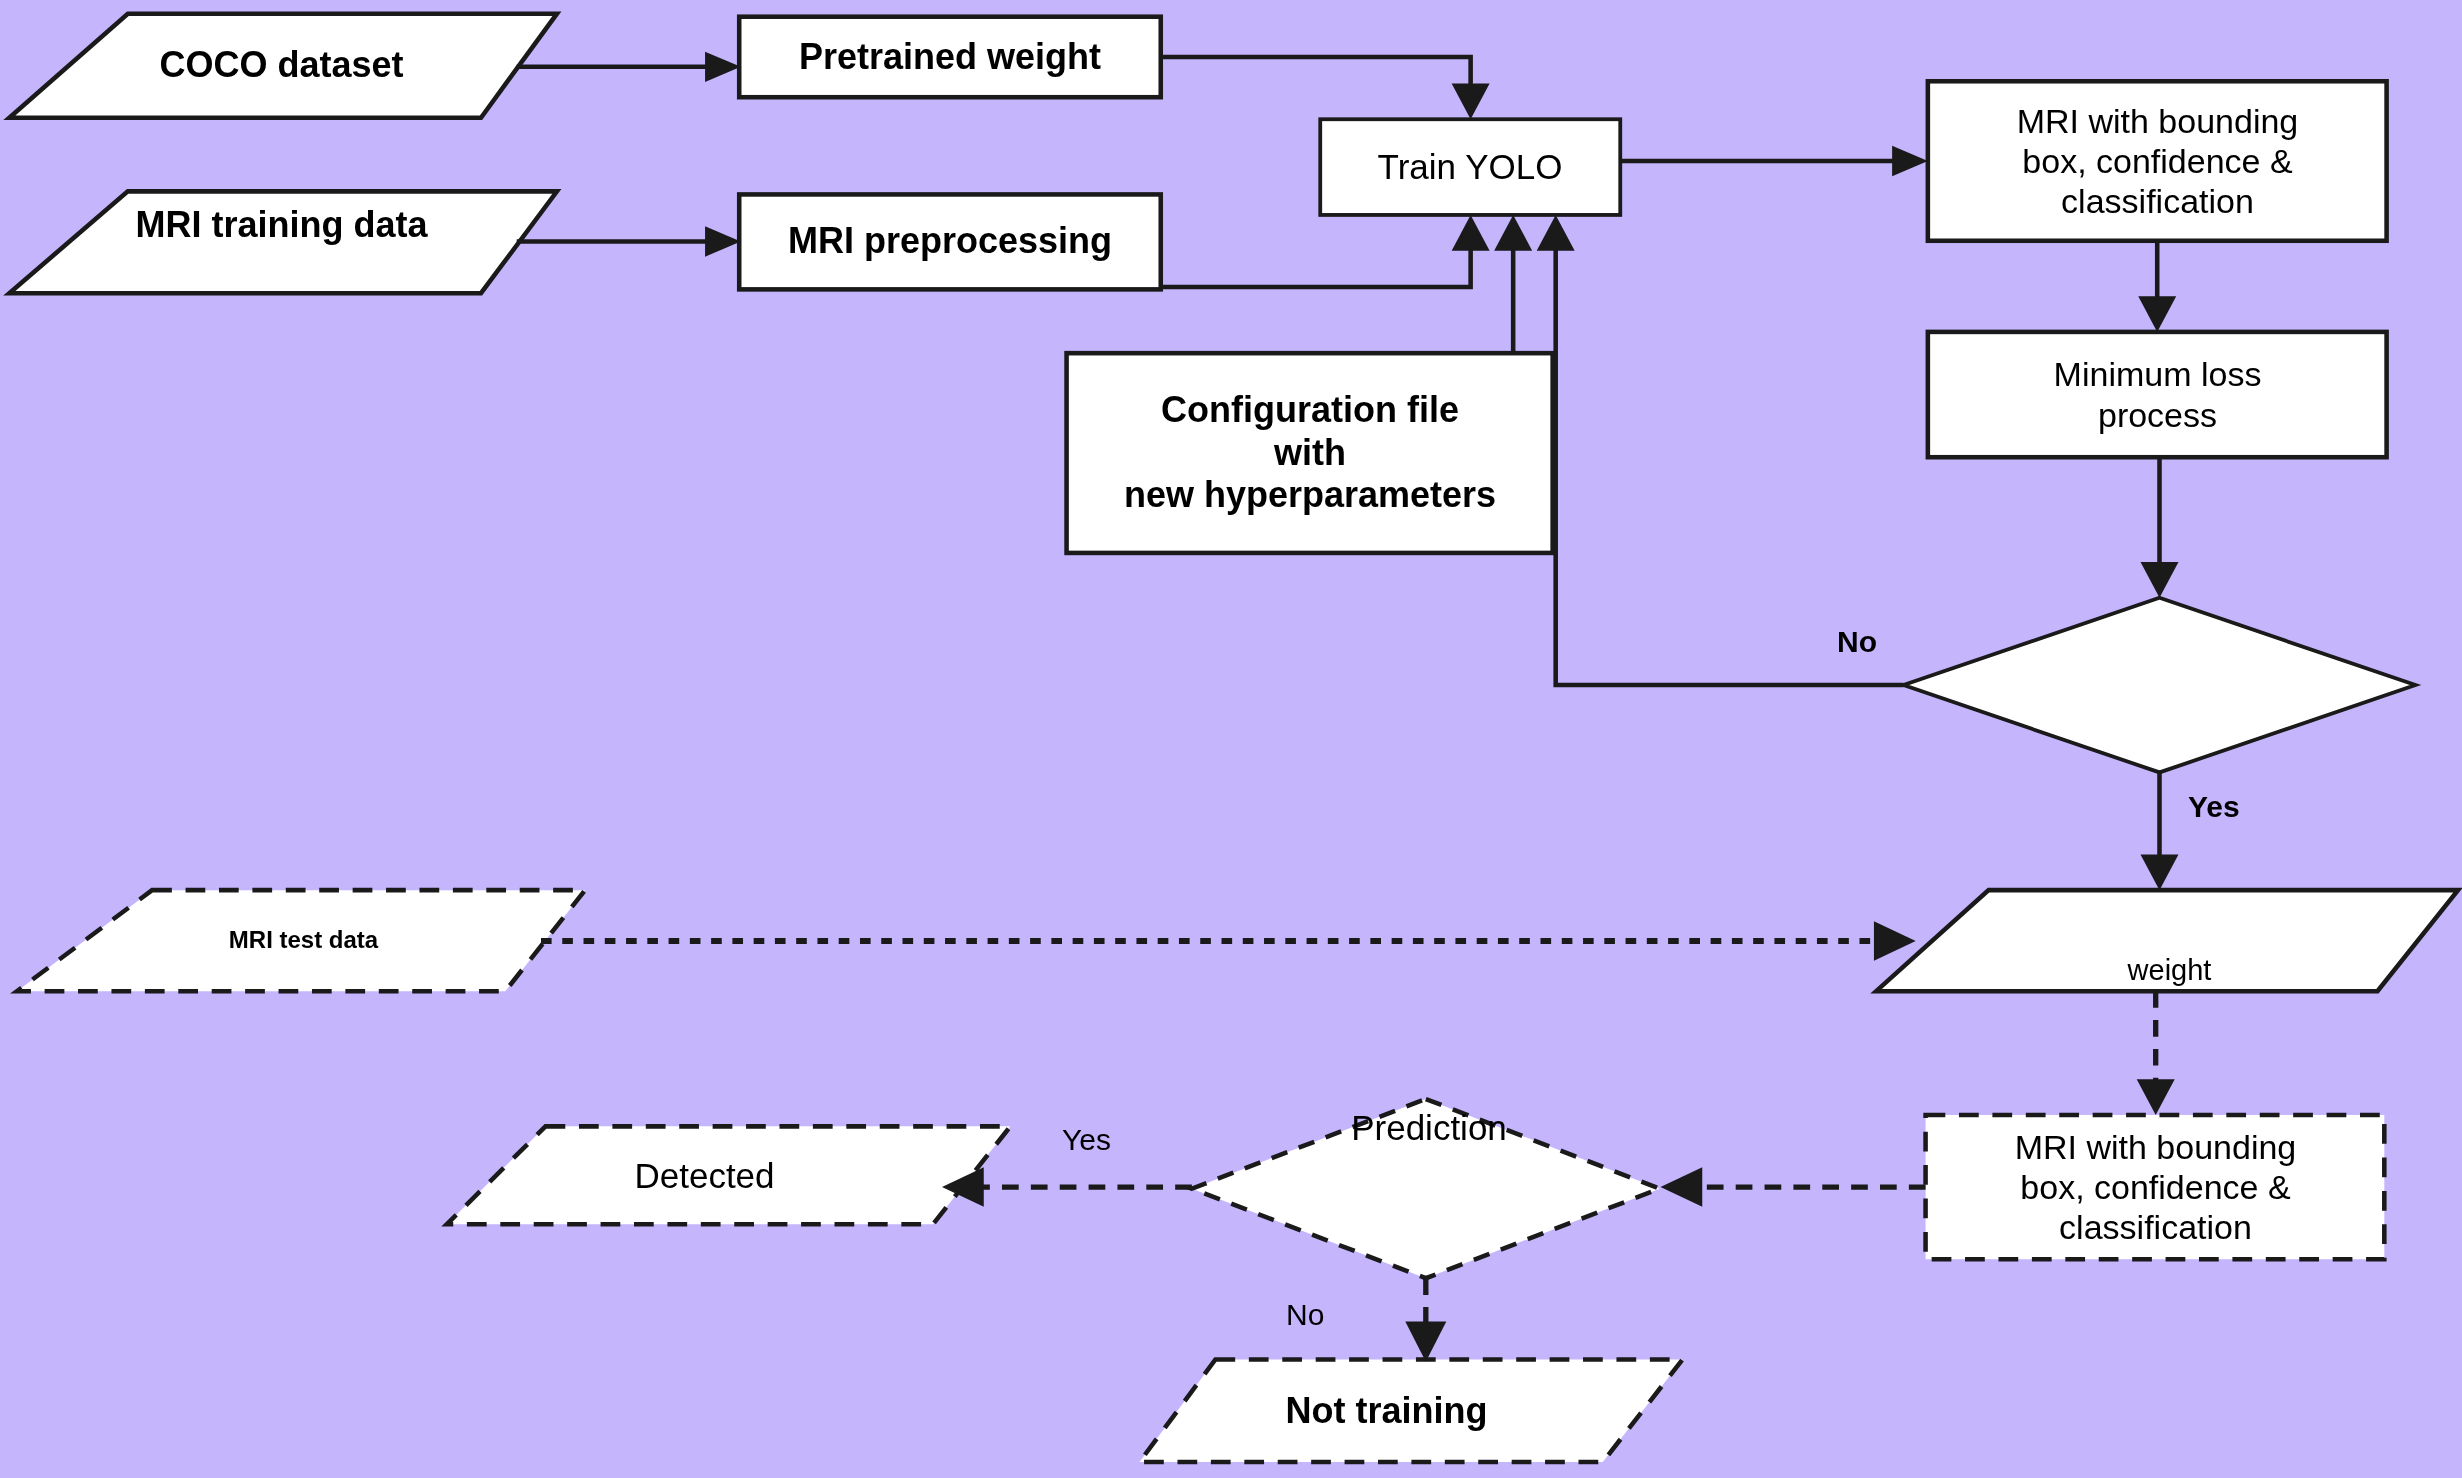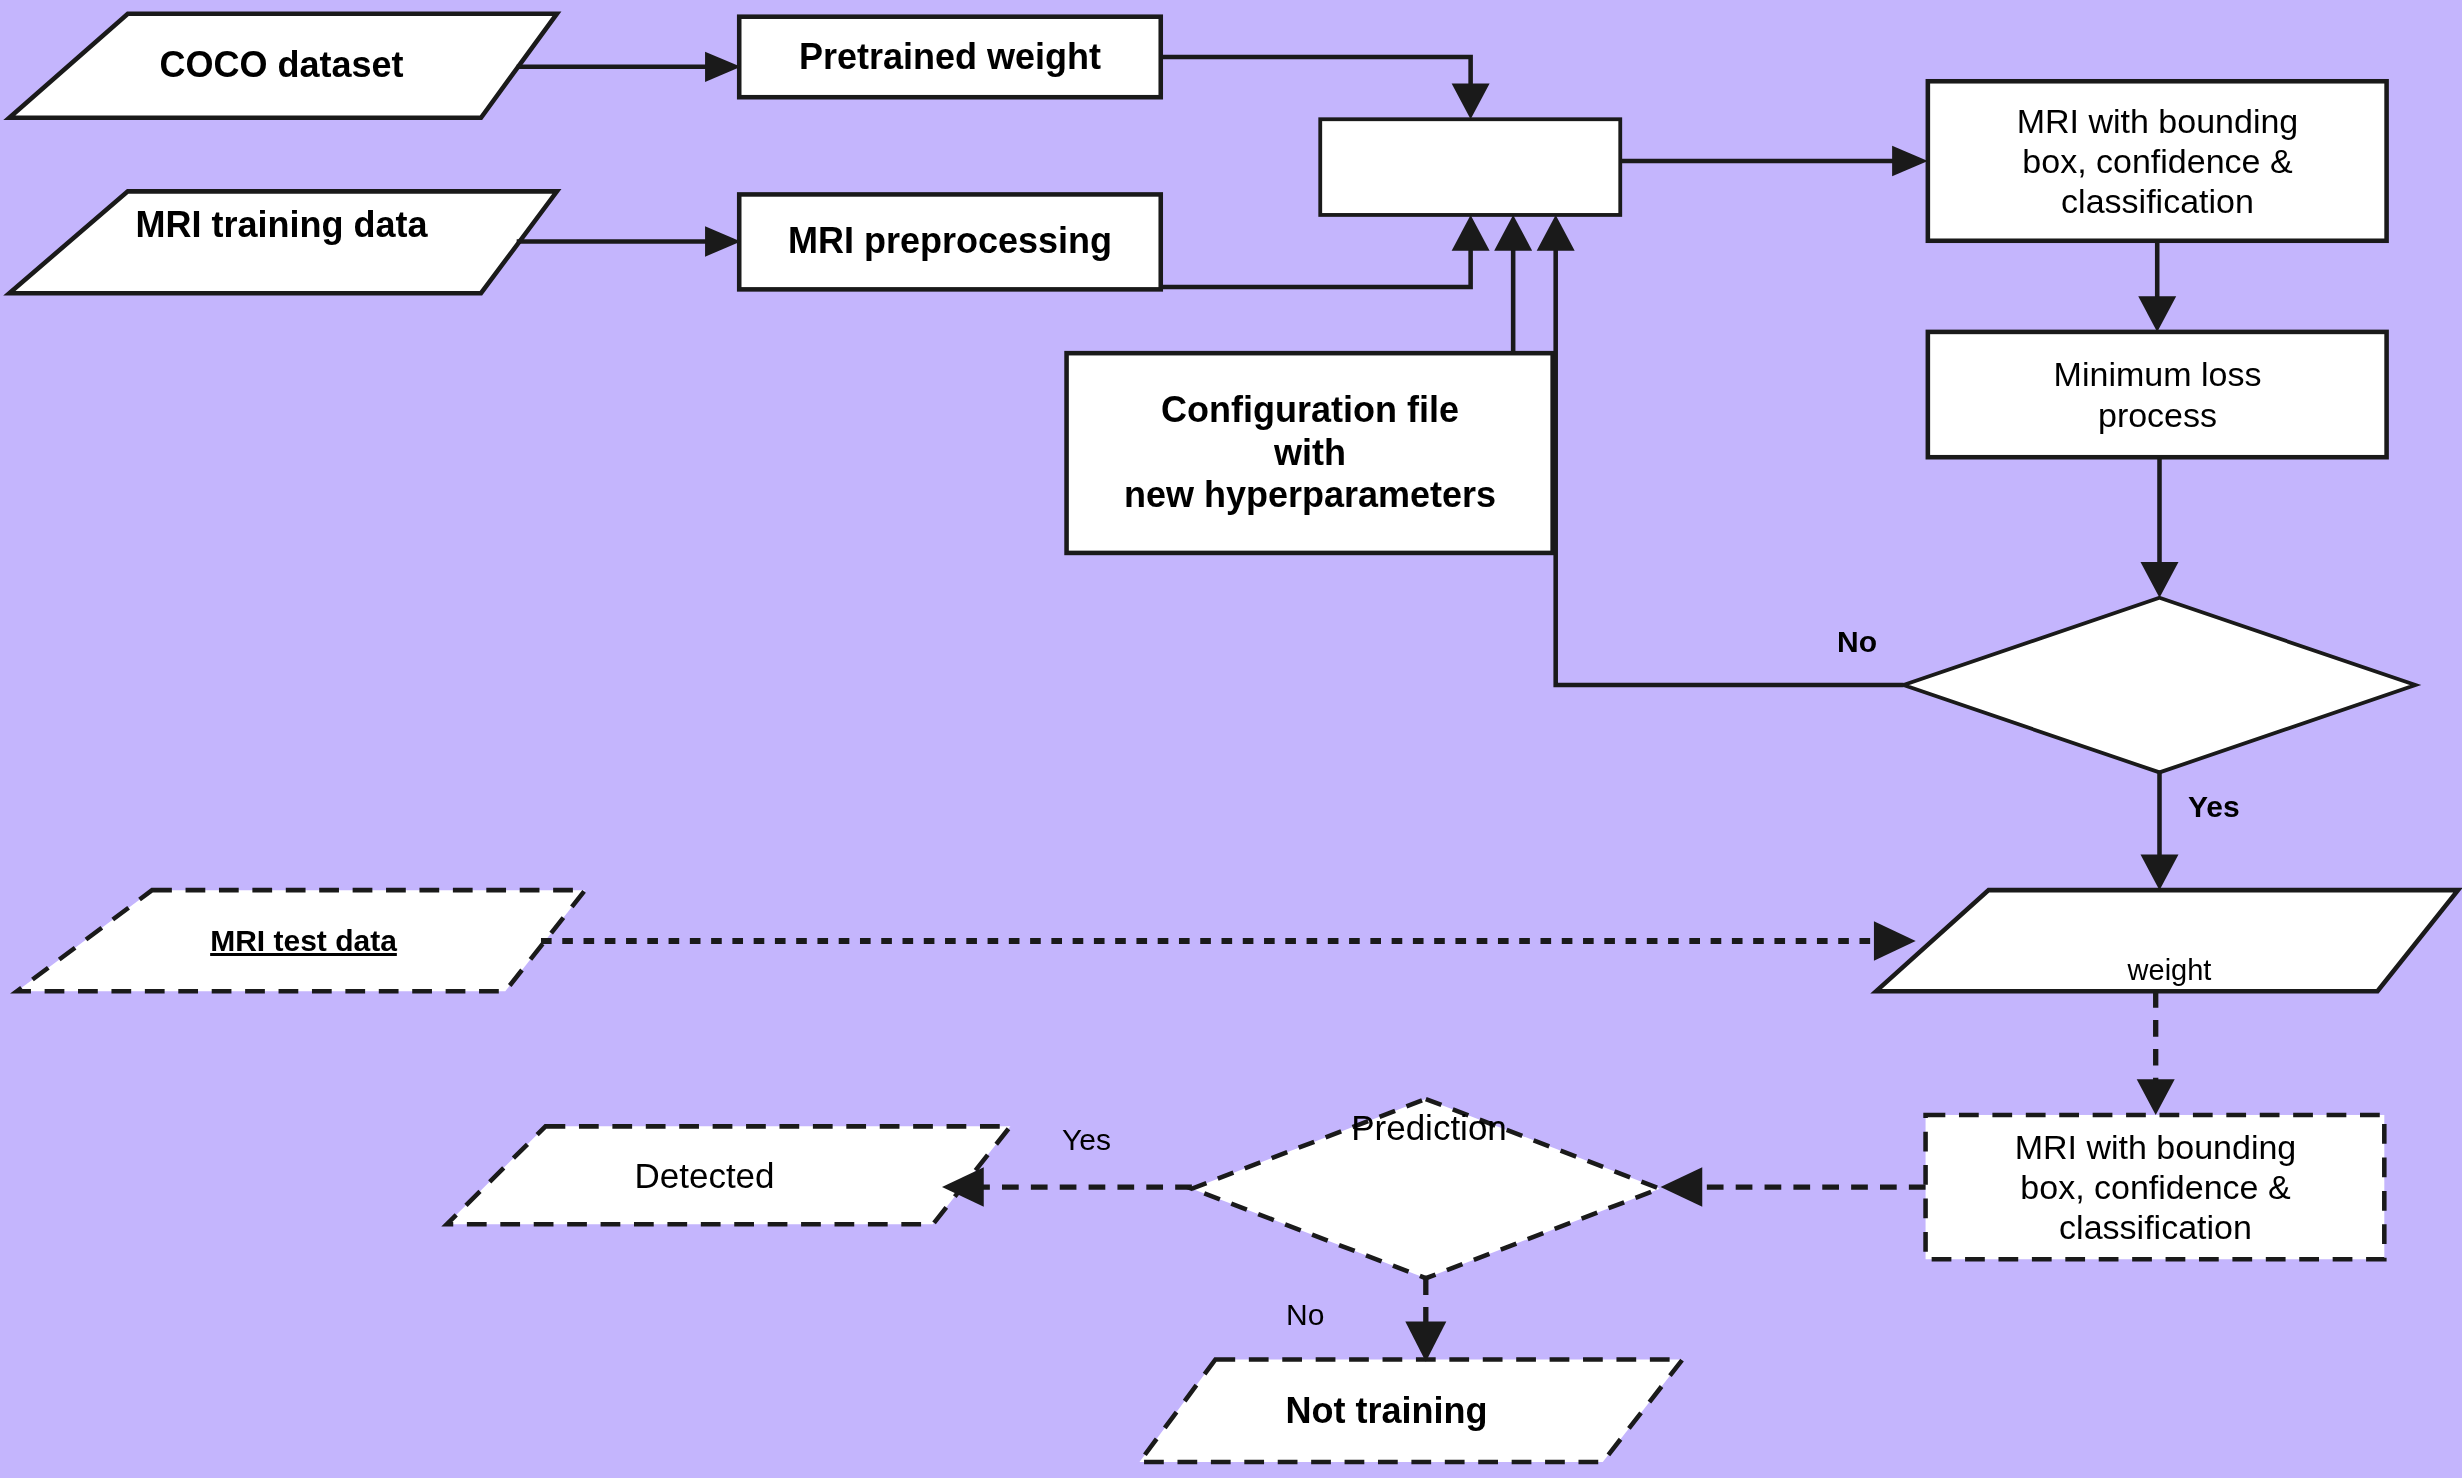--- a/index.html
+++ b/index.html
@@ -200,34 +200,35 @@
   </svg>
 
   <div class="node-label lbl-bold" style="left:84px; top:13.7px; width:395px; height:104px; font-size:36px;">COCO dataset</div>
 
   <div class="node-label lbl-bold" style="left:739px; top:16.7px; width:422px; height:81px; font-size:36px;">Pretrained weight</div>
 
   <div class="node-label lbl-bold" style="left:84px; top:174px; width:395px; height:102px; font-size:36px;">MRI training data</div>
 
   <div class="node-label lbl-bold" style="left:739px; top:194px; width:422px; height:95px; font-size:36px;">MRI preprocessing</div>
 
+  <div class="node-label lbl-regular" style="left:1320px; top:119px; width:300px; height:96px; font-size:35px;">Train YOLO</div>
 
   <div class="node-label lbl-bold" style="left:1067px; top:353px; width:486px; height:200px; font-size:36px;">Configuration file
 with
 new hyperparameters</div>
 
   <div class="node-label lbl-regular" style="left:1928px; top:81px; width:459px; height:160px; font-size:34px;">MRI with bounding
 box, confidence &amp;
 classification</div>
 
   <div class="node-label lbl-regular" style="left:1928px; top:332px; width:459px; height:125px; font-size:34px;">Minimum loss
 process</div>
 
 
-  <div class="node-label lbl-bold" style="left:106px; top:890px; width:395px; height:101px; font-size:30px;text-decoration:underline;">MRI  test data</div>
+  <div class="node-label lbl-bold" style="left:106px; top:890px; width:395px; height:101px; font-size:24px;">MRI  test data</div>
 
   <div class="node-label lbl-regular" style="left:1991px; top:920px; width:357px; height:101px; font-size:29px;">weight</div>
 
   <div class="node-label lbl-regular" style="left:1926px; top:1115px; width:459px; height:144px; font-size:34px;">MRI with bounding
 box, confidence &amp;
 classification</div>
 
   <div class="node-label lbl-regular" style="left:1292px; top:1097px; width:274px; height:61px; font-size:35px;">Prediction</div>
 
   <div class="node-label lbl-regular" style="left:492px; top:1127px; width:425px; height:98px; font-size:35px;">Detected</div>

